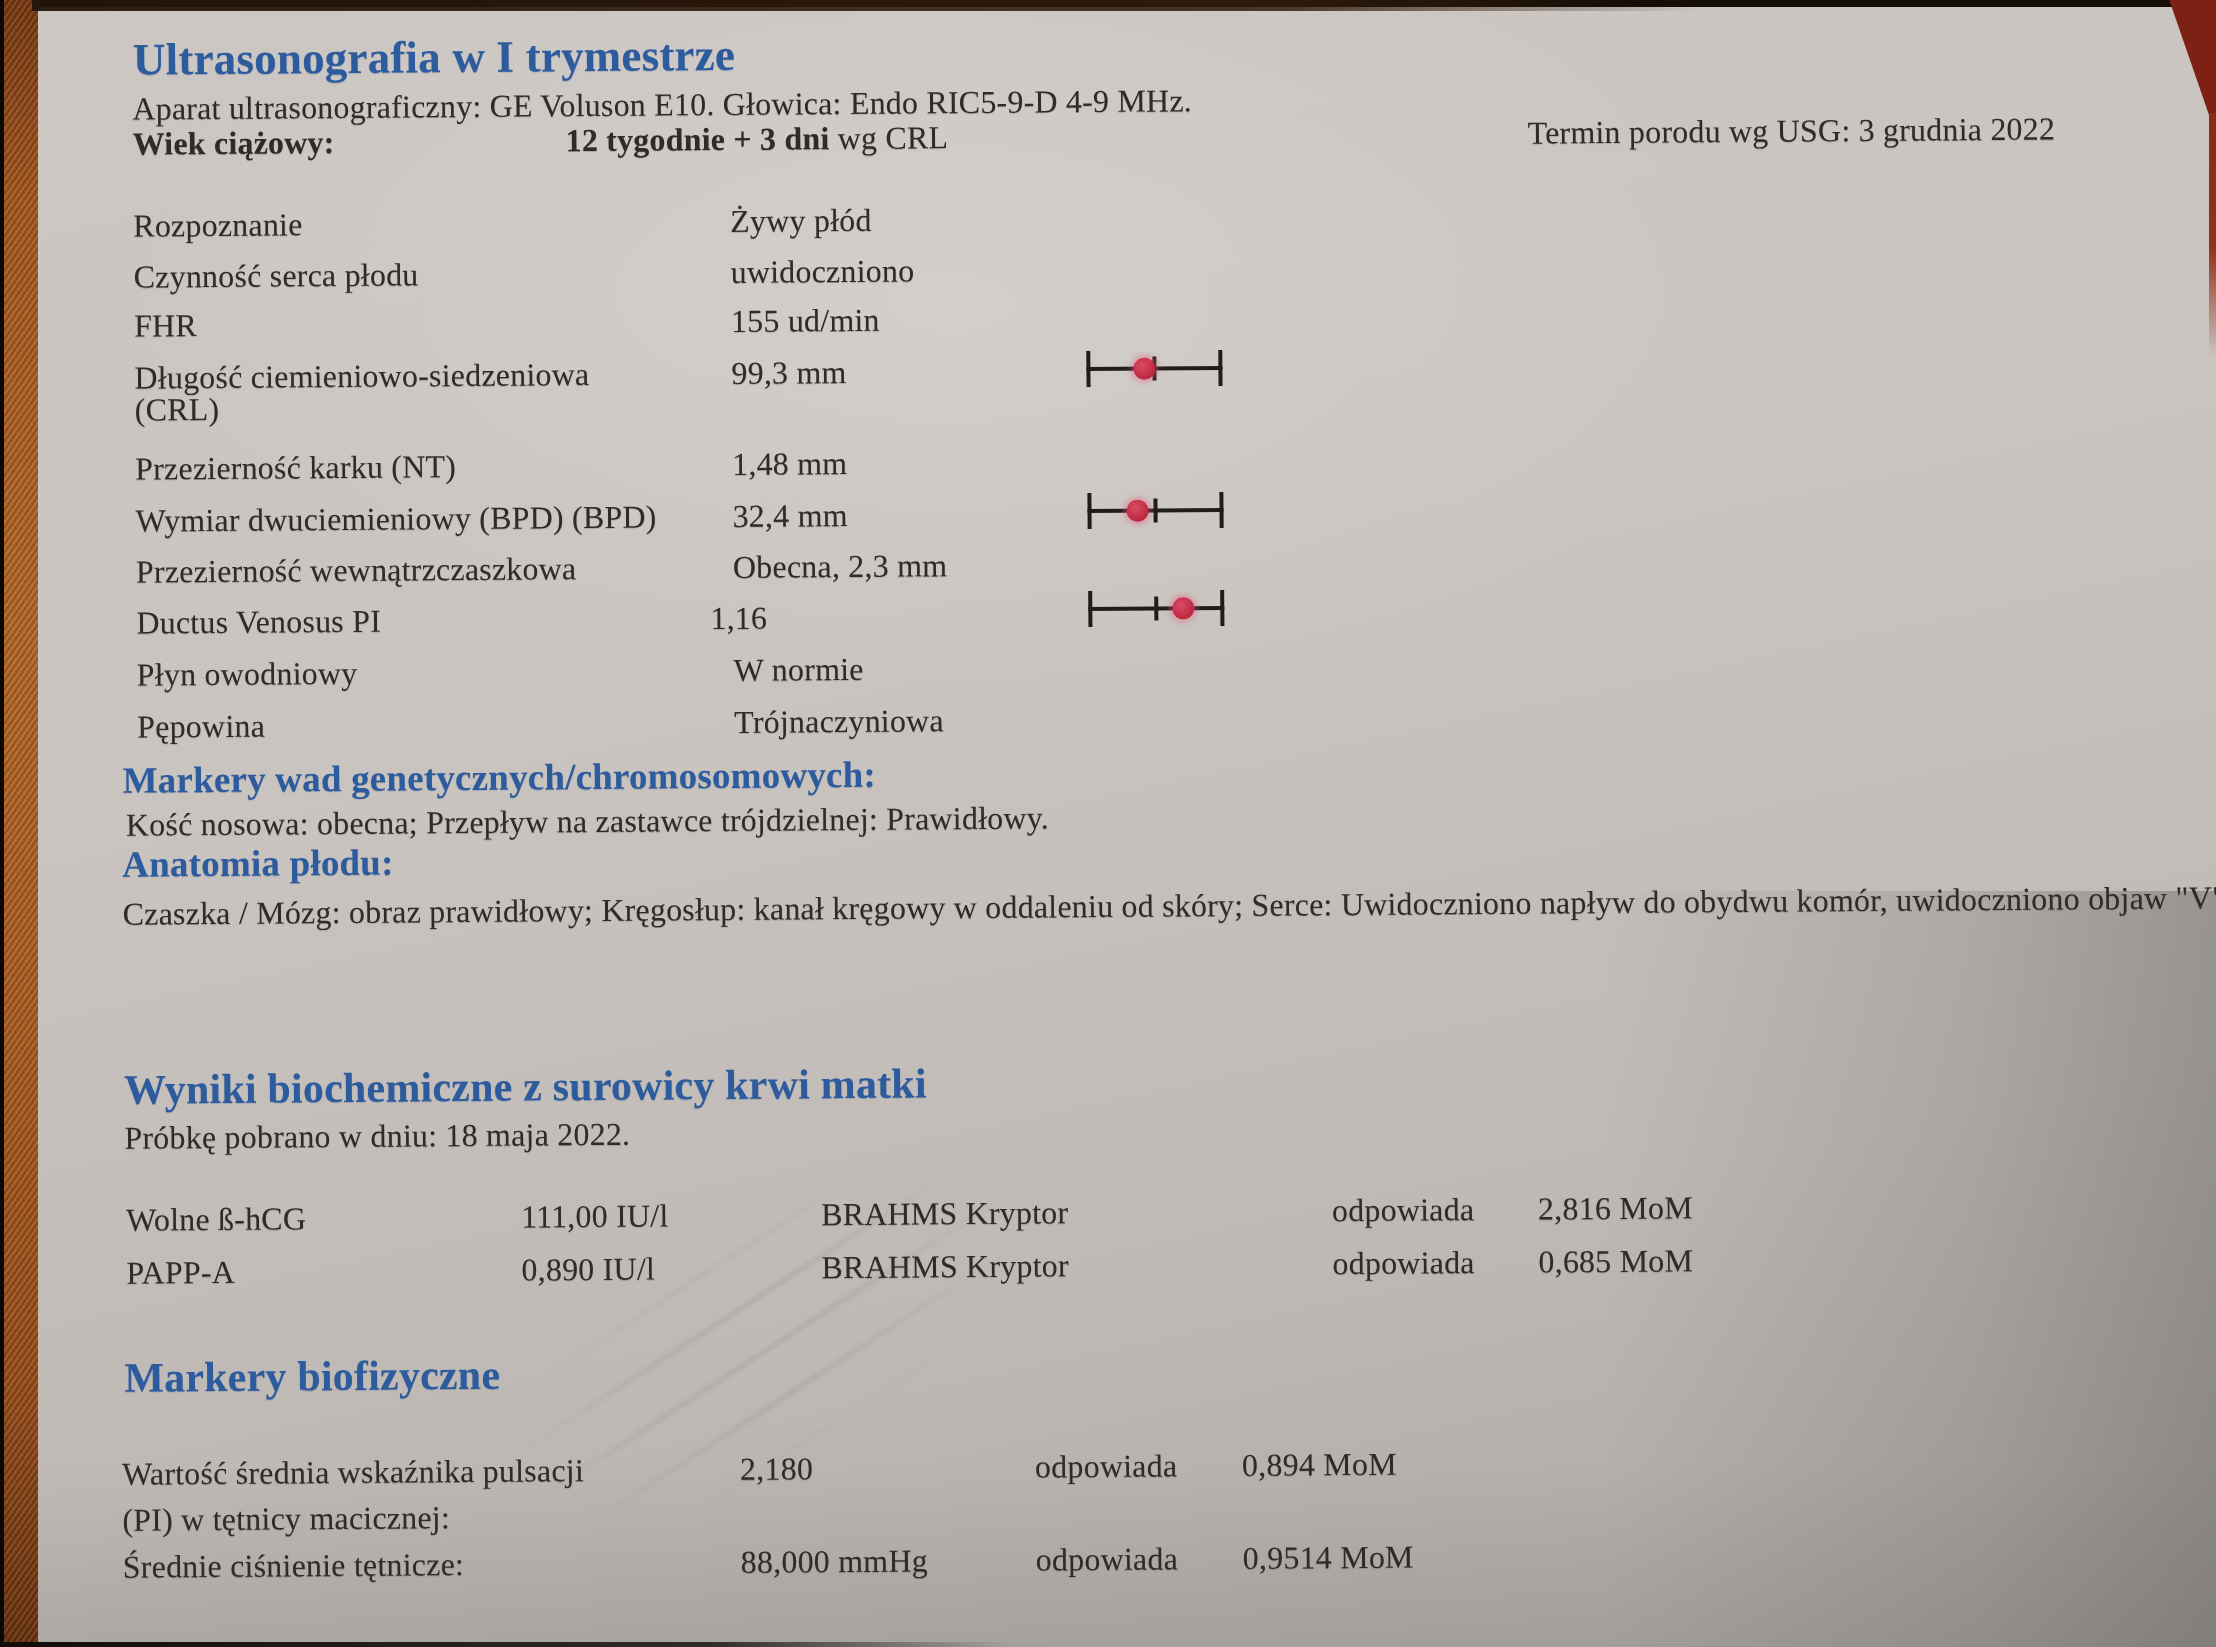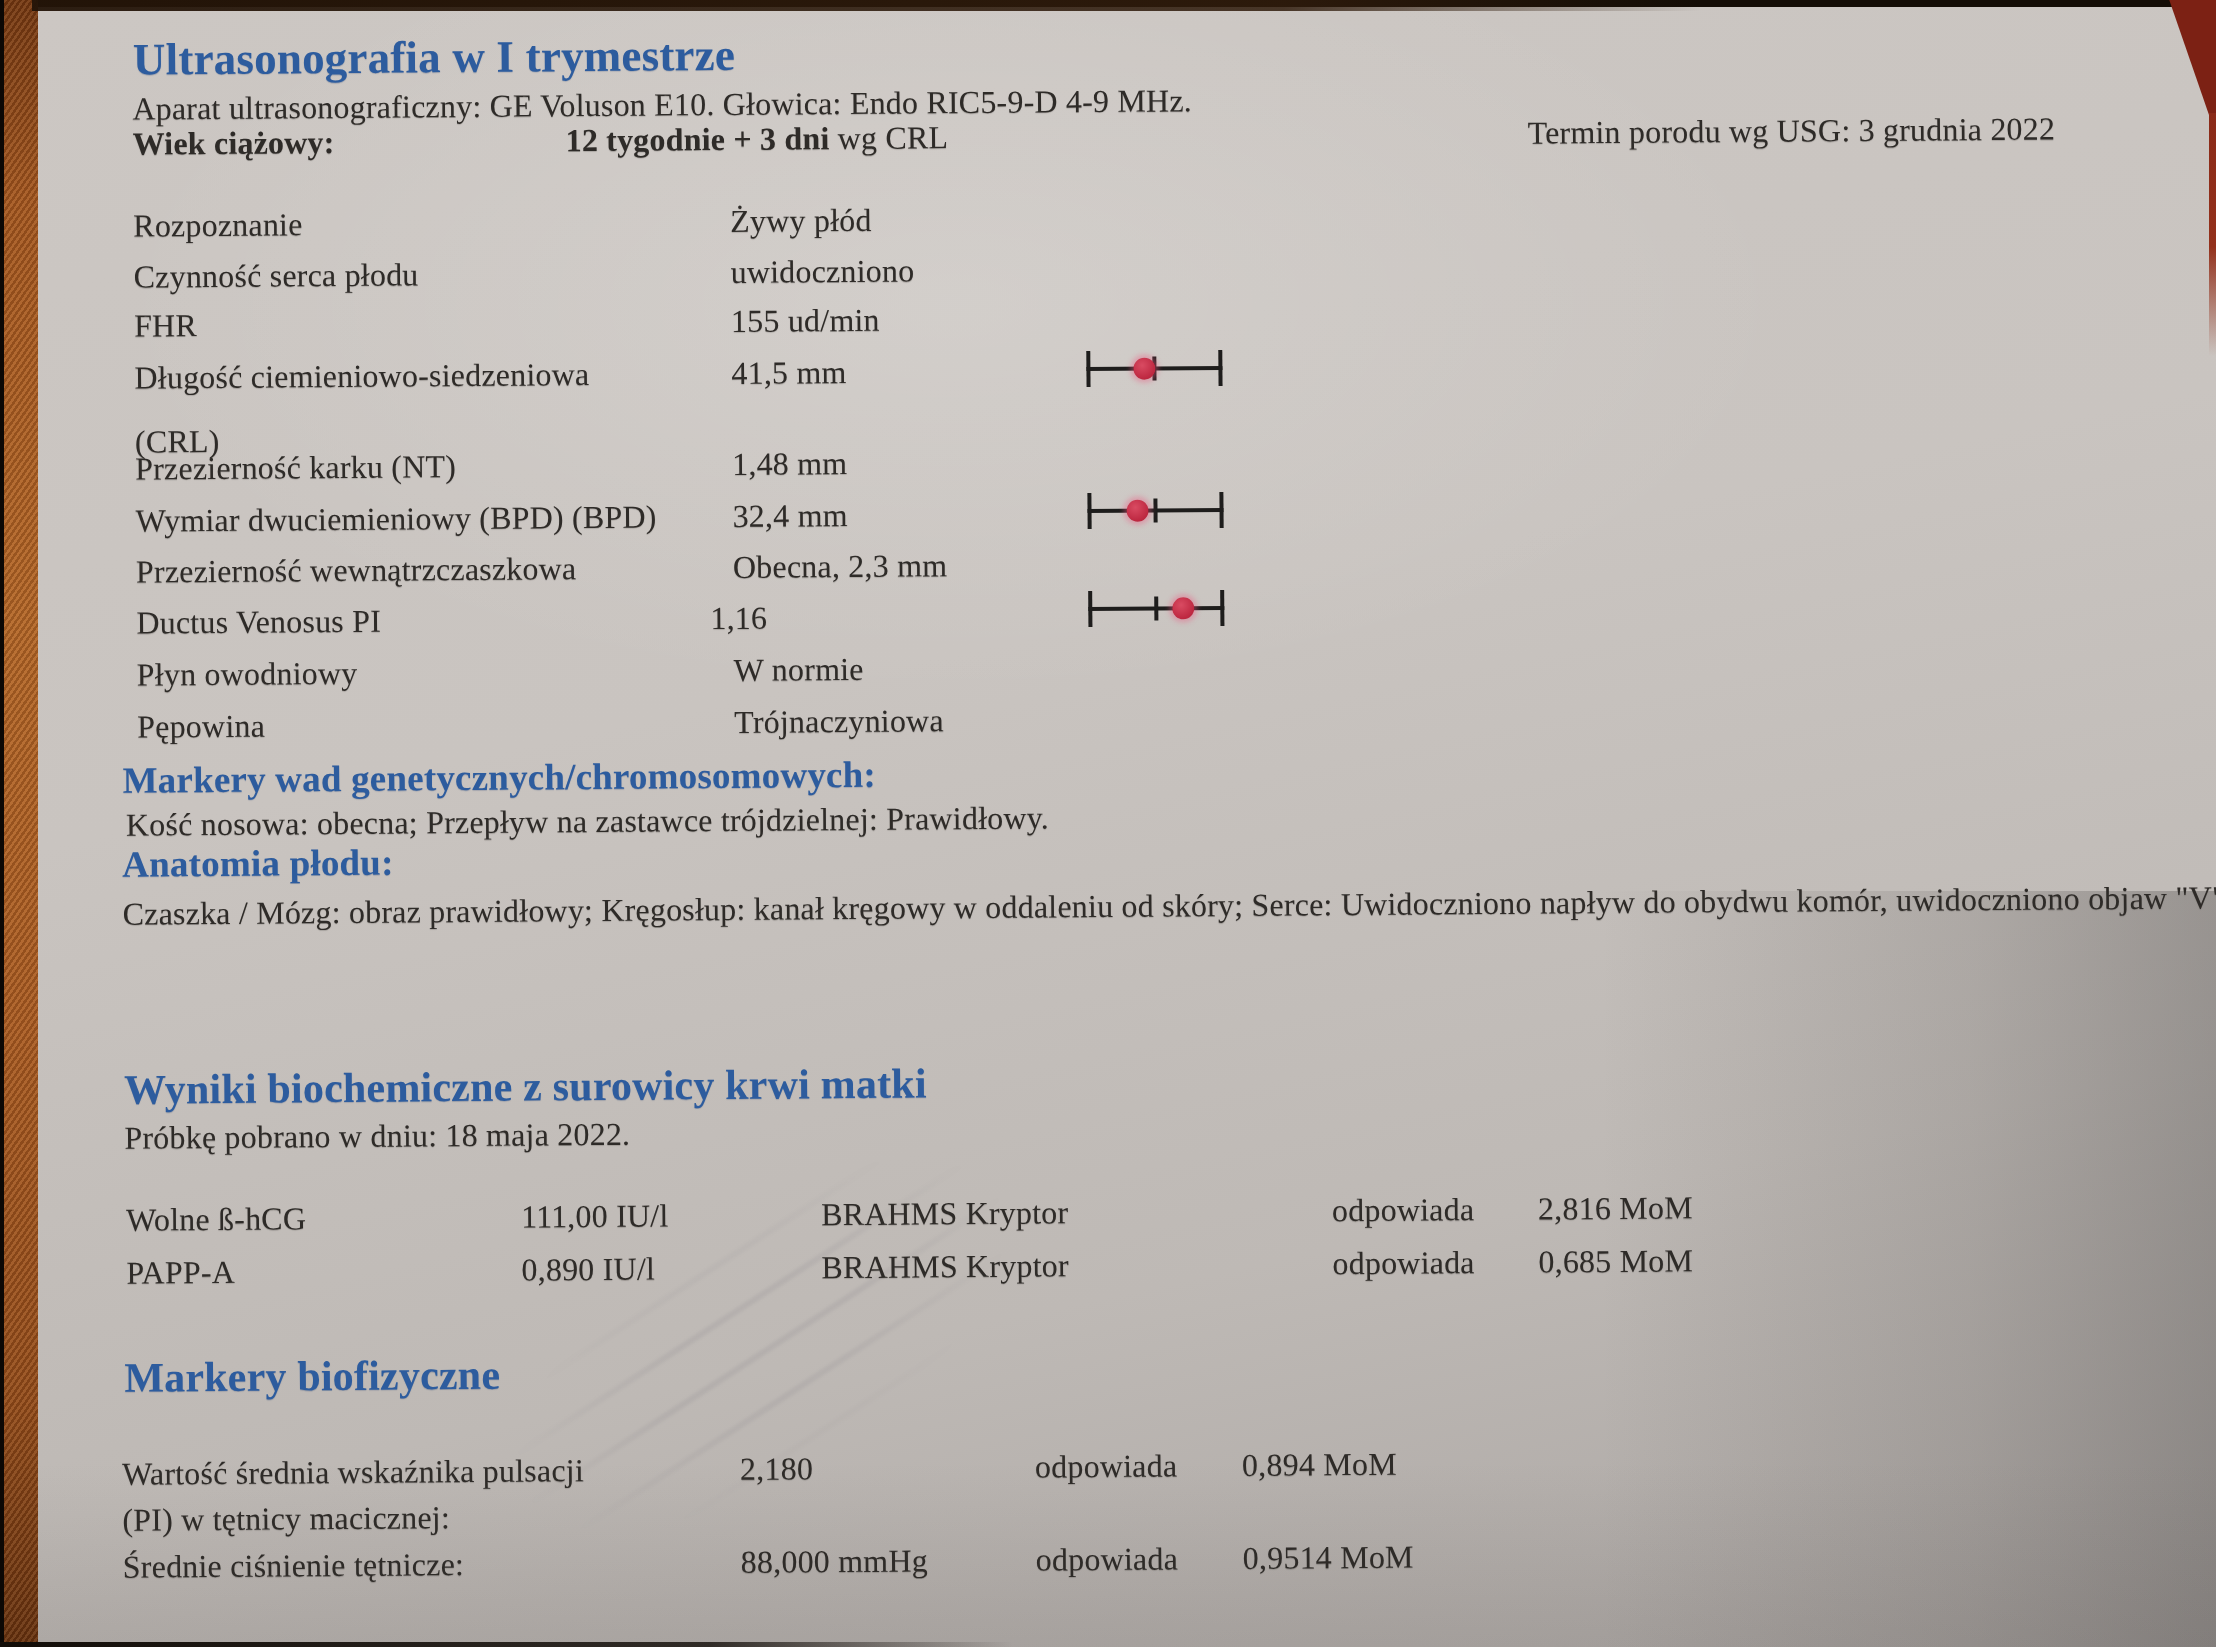--- a/index.html
+++ b/index.html
@@ -85,22 +85,22 @@
     <div class="abs ink" style="left:138px;top:196px;">Rozpoznanie</div>
     <div class="abs ink" style="left:735px;top:196px;">Żywy płód</div>
 
     <div class="abs ink" style="left:138px;top:247px;">Czynność serca płodu</div>
     <div class="abs ink" style="left:735px;top:247px;">uwidoczniono</div>
 
     <div class="abs ink" style="left:138px;top:296px;">FHR</div>
     <div class="abs ink" style="left:735px;top:296px;">155 ud/min</div>
 
     <div class="abs ink" style="left:138px;top:348px;">Długość ciemieniowo-siedzeniowa</div>
-    <div class="abs ink" style="left:735px;top:348px;">41,5 mm</div>
-    <div class="abs ink" style="left:138px;top:412px;">(CRL)</div>
+    <div class="abs ink" style="left:735px;top:348px;">99,3 mm</div>
+    <div class="abs ink" style="left:138px;top:380px;">(CRL)</div>
     <div class="range" style="left:1090px;top:351px;">
       <div class="hline"></div>
       <div class="cap l"></div>
       <div class="mid"></div>
       <div class="cap r"></div>
       <div class="dot" style="left:43%"></div>
     </div>
 
     <div class="abs ink" style="left:138px;top:439px;">Przezierność karku (NT)</div>
     <div class="abs ink" style="left:735px;top:439px;">1,48 mm</div>

